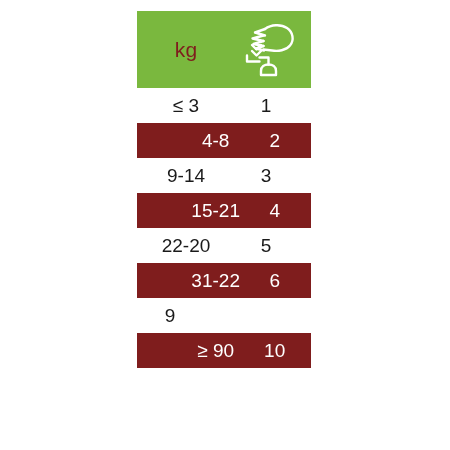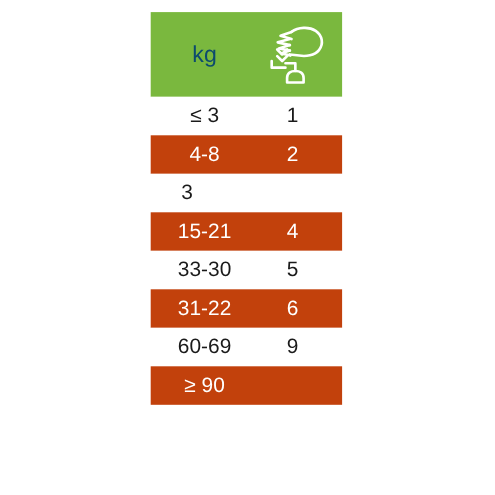--- a/index.html
+++ b/index.html
@@ -25,21 +25,21 @@
   .table-header {
     height: 77px;
     background: #7ab83e;
     display: flex;
     align-items: center;
     box-sizing: border-box;
   }
   .header-unit {
     width: 96px;
     text-align: center;
-    color: #0c4a6e;
+    color: #7f1d1d;
     font-size: 21px;
     font-weight: 400;
     letter-spacing: 0.2px;
     line-height: 1;
     padding-left: 2px;
     box-sizing: border-box;
   }
   .header-icon {
     width: 78px;
     display: flex;
@@ -53,21 +53,22 @@
   }
 
   
   .table-row {
     height: 35px;
     display: flex;
     align-items: center;
     box-sizing: border-box;
   }
   .table-row.band-green {
-    background: #c2410c;
+    background: #7f1d1d;
+    padding-left: 42px;
   }
   .table-row.band-white {
     background: #ffffff;
   }
   .cell-weight {
     width: 96px;
     text-align: center;
     font-size: 19px;
     font-weight: 400;
     line-height: 1;
@@ -125,36 +126,37 @@
   <div id="table-body">
       <div class="table-row band-white">
         <div class="cell-weight">≤ 3</div>
         <div class="cell-dose">1</div>
       </div>
       <div class="table-row band-green">
         <div class="cell-weight">4-8</div>
         <div class="cell-dose">2</div>
       </div>
       <div class="table-row band-white">
+        <div class="cell-weight">9-14</div>
         <div class="cell-dose">3</div>
       </div>
       <div class="table-row band-green">
         <div class="cell-weight">15-21</div>
         <div class="cell-dose">4</div>
       </div>
       <div class="table-row band-white">
-        <div class="cell-weight">33-30</div>
+        <div class="cell-weight">22-20</div>
         <div class="cell-dose">5</div>
       </div>
       <div class="table-row band-green">
         <div class="cell-weight">31-22</div>
         <div class="cell-dose">6</div>
       </div>
       <div class="table-row band-white">
-        <div class="cell-weight">60-69</div>
         <div class="cell-dose">9</div>
       </div>
       <div class="table-row band-green">
         <div class="cell-weight">≥ 90</div>
+        <div class="cell-dose">10</div>
       </div>
     </div>
 
 </div>
 
 </body></html>

